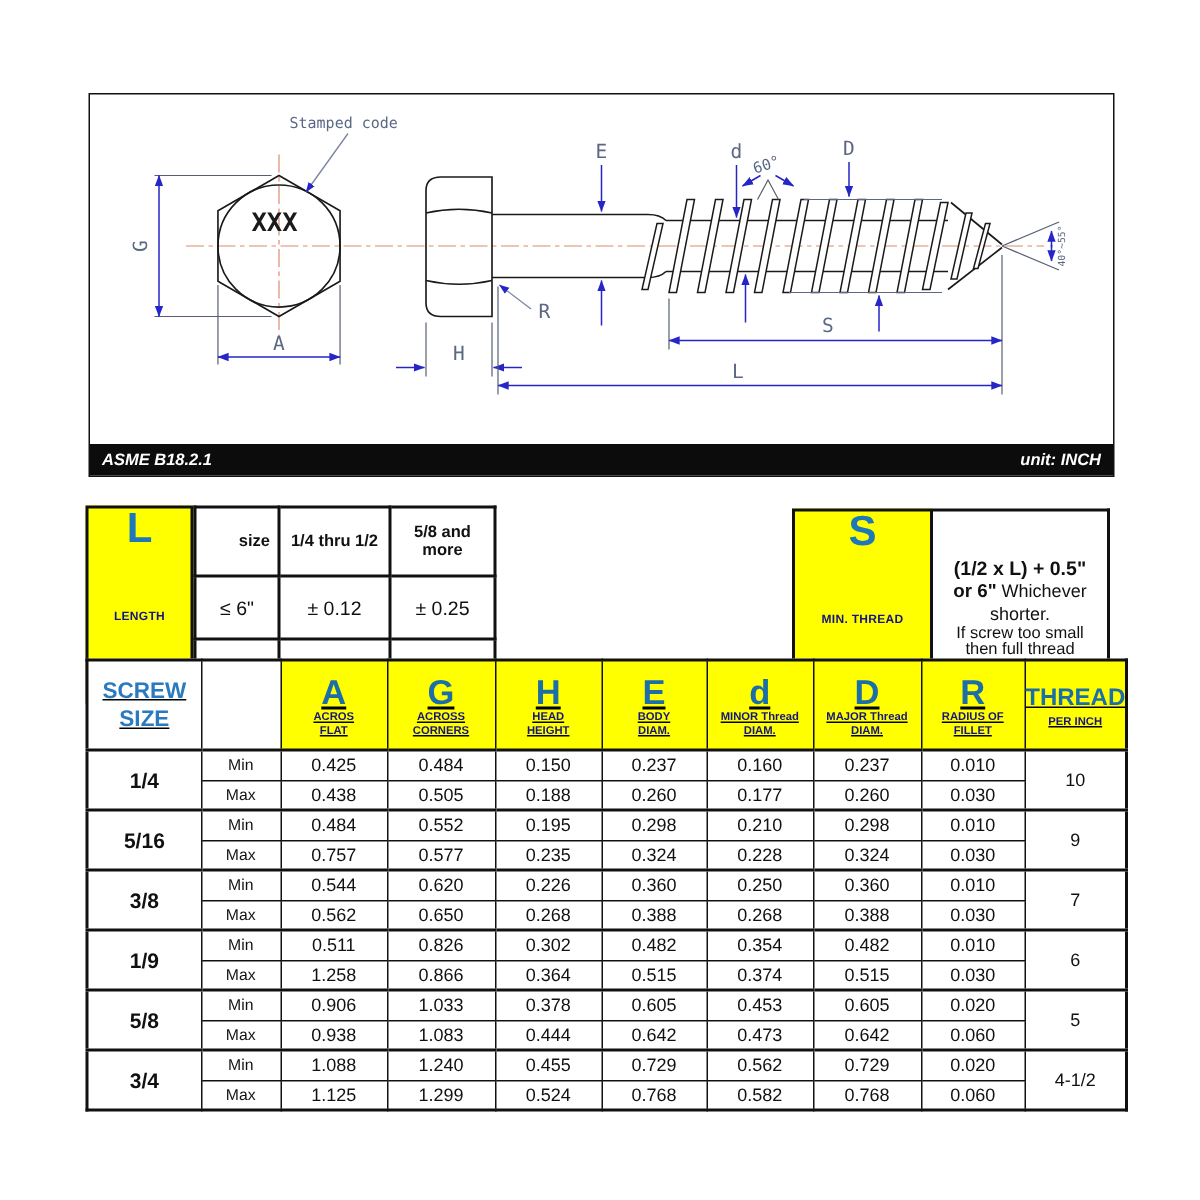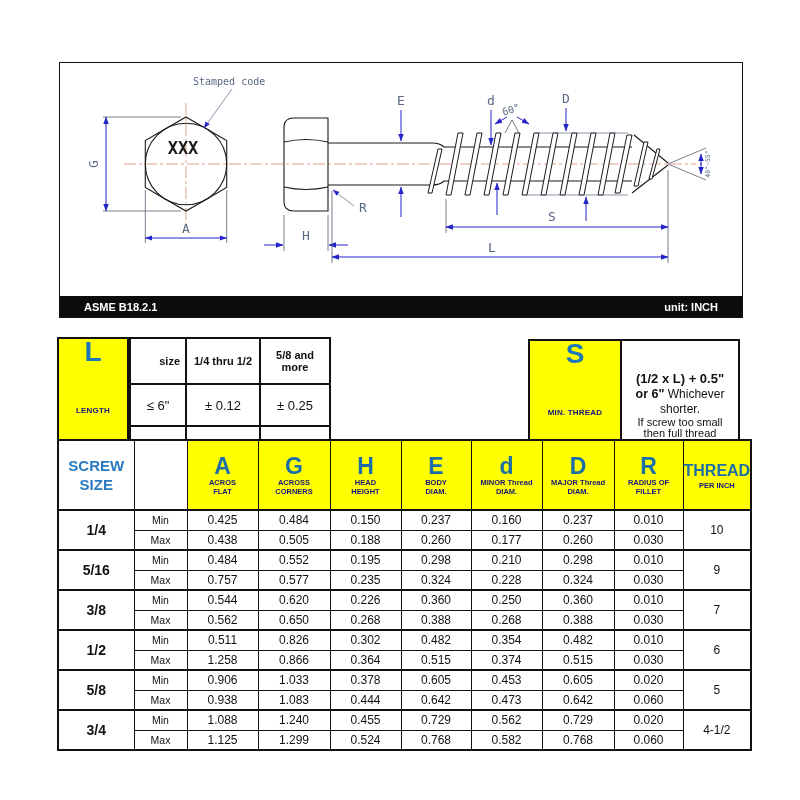--- a/index.html
+++ b/index.html
@@ -4,21 +4,21 @@
 <style>
   html,body{margin:0;padding:0;background:#fff;}
   #page{position:relative;width:800px;height:800px;background:#ffffff;
         font-family:"Liberation Sans",sans-serif;overflow:hidden;}
 
   
   .draw-box{position:absolute;left:59px;top:62px;width:684px;height:256px;
             border:1.5px solid #111;box-sizing:border-box;background:#fff;}
   .std-bar{position:absolute;left:0;bottom:0;width:100%;height:21px;background:#0c0c0c;
            color:#fff;display:flex;justify-content:space-between;align-items:center;
-           font-size:11px;font-weight:bold;box-sizing:border-box;padding:0 24px;}
+           font-size:11px;font-weight:bold;box-sizing:border-box;padding:0 8px;font-style:italic;}
   svg text{font-family:"DejaVu Sans Mono",monospace;}
   .cad{fill:#5a6884;font-size:13px;}
   .cadsm{fill:#5a6884;font-size:10px;}
   .k{stroke:#1a1a1a;stroke-width:1.1;fill:none;}
   .kthin{stroke:#555e74;stroke-width:0.8;fill:none;}
   .dim{stroke:#2525c8;stroke-width:1;fill:none;}
   .cl{stroke:#d98b6f;stroke-width:0.8;fill:none;stroke-dasharray:12 3 3 3;}
   .rib{fill:#ffffff;stroke:#1a1a1a;stroke-width:1;}
 
   
@@ -40,21 +40,21 @@
          padding:3px 5px;text-align:center;background:#fff;color:#111;}
   .sbody .f1{font-size:13px;font-weight:bold;line-height:16px;}
   .sbody .f2{font-size:12px;line-height:15px;}
   .sbody .f2 b{font-size:12.5px;}
   .sbody .f3{font-size:11px;line-height:11px;}
 
   
   .main-tbl{position:absolute;left:57px;top:439px;border-collapse:collapse;
             table-layout:fixed;border:2.5px solid #111;background:#fff;}
   .main-tbl th,.main-tbl td{border:1.5px solid #111;text-align:center;padding:0;box-sizing:border-box;}
-  .main-tbl th{border-bottom:2.5px solid #111;height:70px;vertical-align:middle;}
+  .main-tbl th{border-bottom:2.5px solid #111;height:60px;vertical-align:middle;text-decoration:underline;}
   .main-tbl th.colhead{background:#ffff00;}
   .main-tbl th.corner,.main-tbl th.blank{background:#fff;}
   .corner .cs{color:#2a7ac0;font-weight:bold;font-size:15px;line-height:19px;}
   .cl-letter{color:#1c6fa6;font-weight:bold;font-size:23px;line-height:24px;}
   .cl-letter.small{font-size:16px;line-height:20px;}
   .cl-desc{color:#15157e;font-weight:bold;font-size:7.5px;line-height:9px;}
   .main-tbl td{font-size:12px;color:#111;height:20px;}
   .main-tbl td.size{font-weight:bold;font-size:14px;margin-left:48px;}
   .main-tbl td.mm{font-size:10.5px;}
   .main-tbl tr.grp td{border-top:2.5px solid #111;}
@@ -338,21 +338,21 @@
           <td class="mm">Max</td>
           <td class="val">0.562</td>
           <td class="val">0.650</td>
           <td class="val">0.268</td>
           <td class="val">0.388</td>
           <td class="val">0.268</td>
           <td class="val">0.388</td>
           <td class="val">0.030</td>
         </tr>
         <tr class="grp minr">
-          <td class="size" rowspan="2">1/2</td>
+          <td class="size" rowspan="2">1/9</td>
           <td class="mm">Min</td>
           <td class="val">0.511</td>
           <td class="val">0.826</td>
           <td class="val">0.302</td>
           <td class="val">0.482</td>
           <td class="val">0.354</td>
           <td class="val">0.482</td>
           <td class="val">0.010</td>
           <td class="tpi" rowspan="2">6</td>
         </tr>

